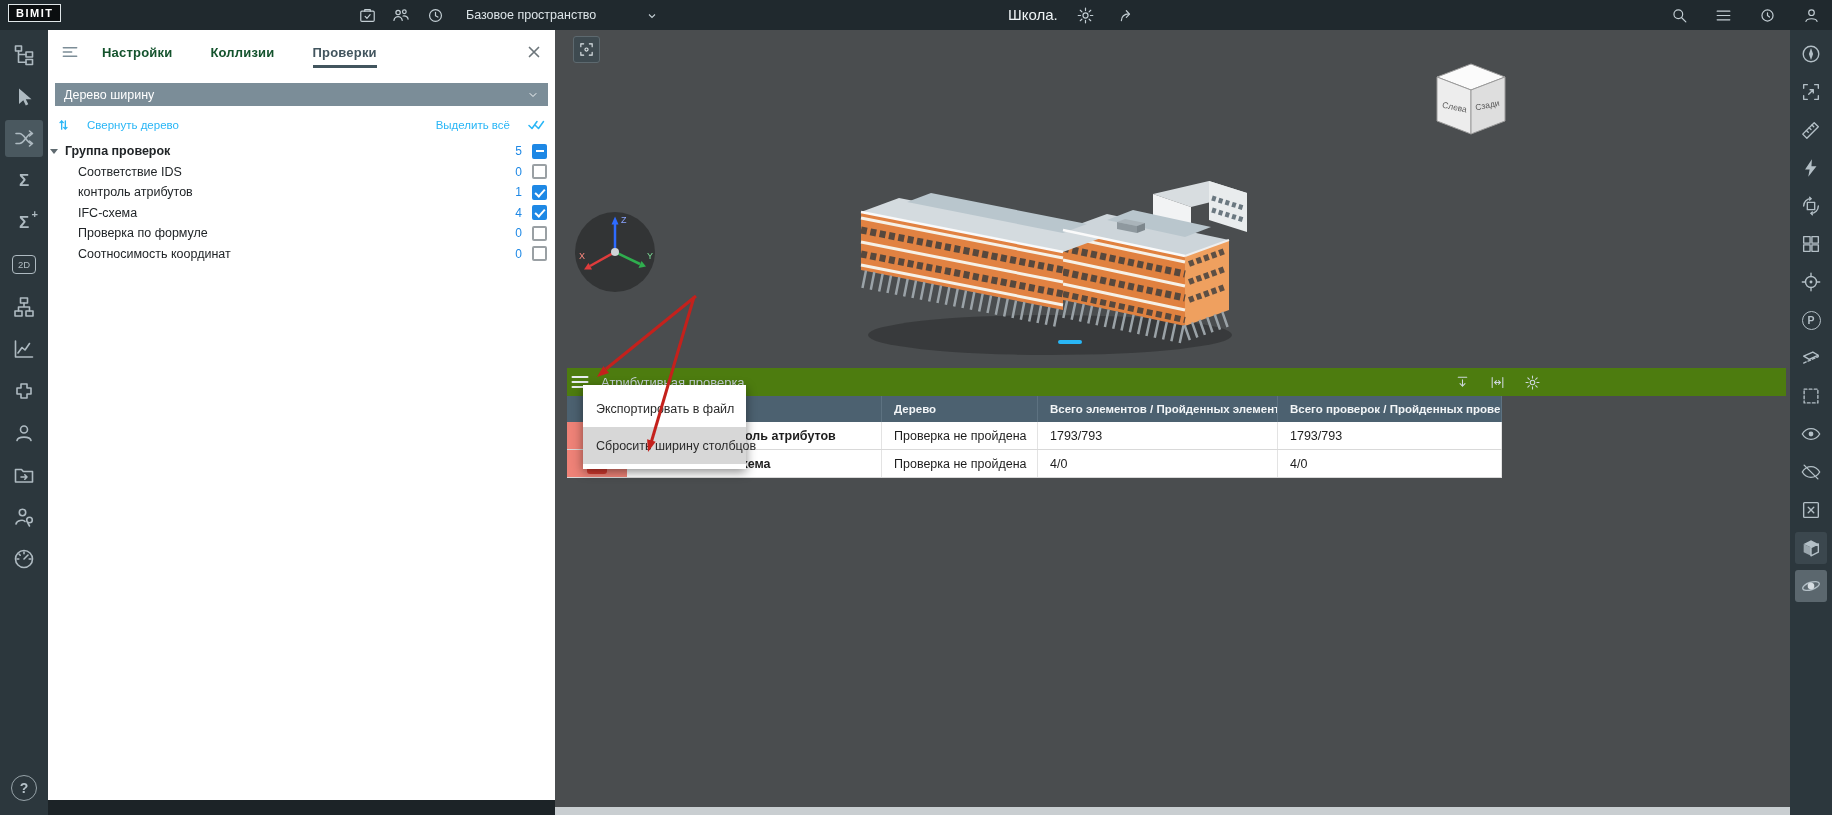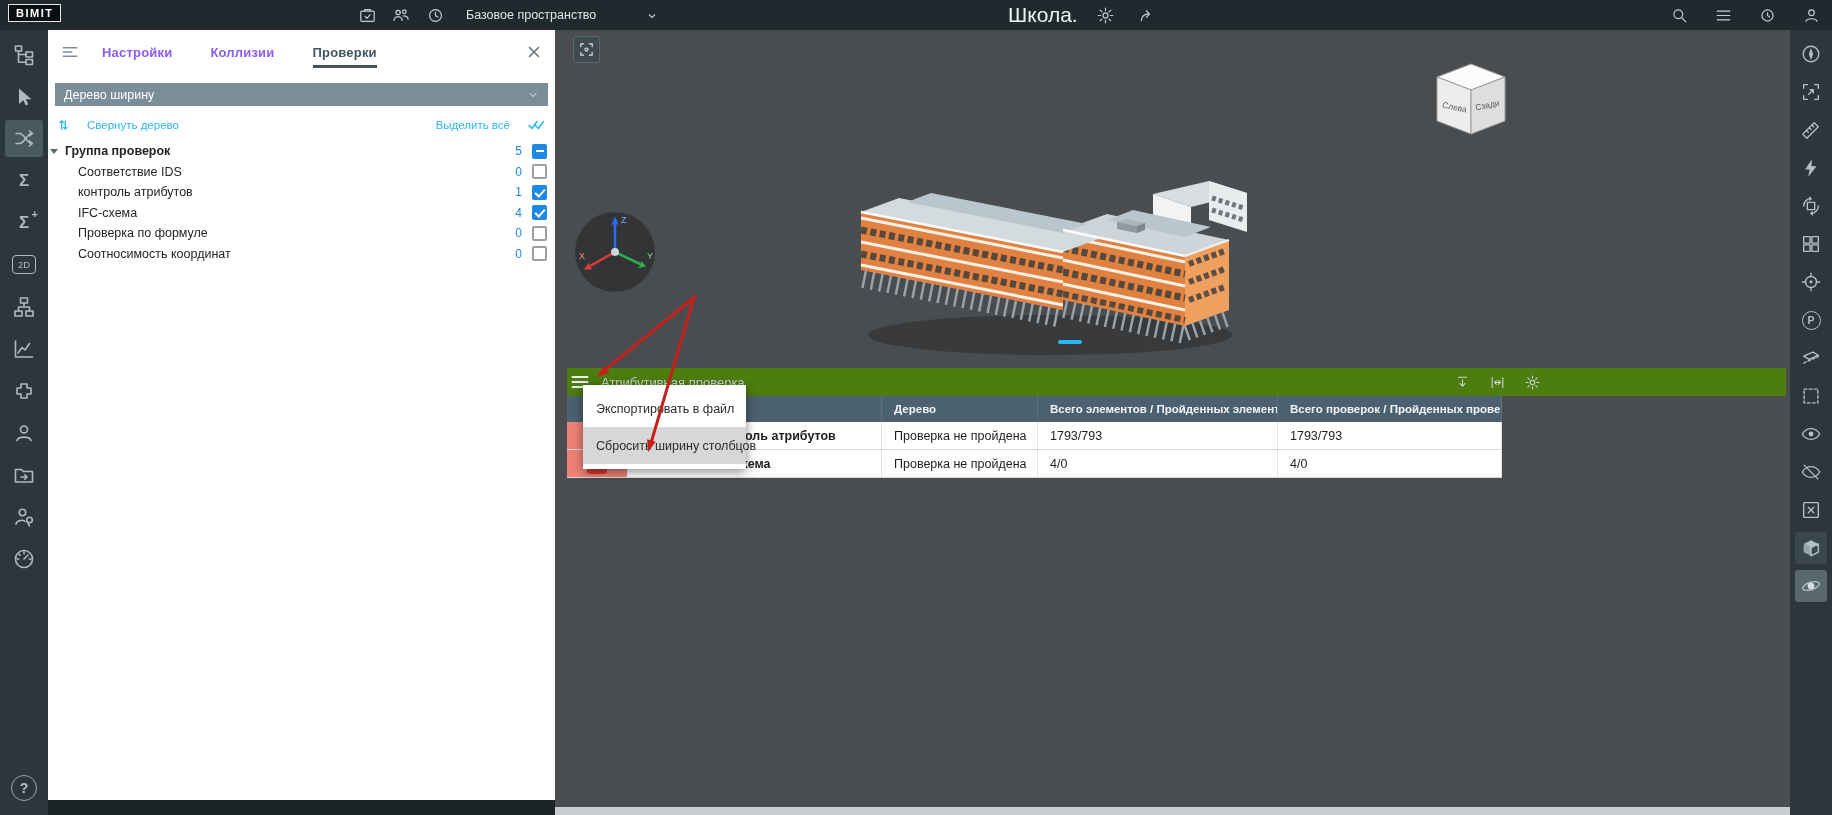--- a/index.html
+++ b/index.html
@@ -7,40 +7,40 @@
 #app{position:relative;width:1832px;height:815px}
 
 
 .topbar{position:absolute;left:0;top:0;width:1832px;height:30px;background:#20292e;z-index:20}
 .logo{position:absolute;left:8px;top:4px;border:1px solid #dfe5e8;color:#fff;font-size:11px;font-weight:bold;letter-spacing:1.5px;padding:2px 7px;background:#0b0e10;cursor:pointer}
 .tbi{width:26px;height:26px;display:flex;align-items:center;justify-content:center;cursor:pointer;flex:none}
 .tbi svg{stroke:#c3ced4;fill:none;stroke-width:1.5;stroke-linecap:round;stroke-linejoin:round}
 .tb-left{position:absolute;left:354px;top:2px;display:flex;align-items:center;gap:8px}
 .workspace{display:flex;align-items:flex-end;margin-left:10px;width:192px;justify-content:space-between;color:#dde5e9;font-size:12.5px;cursor:pointer}
 .tb-center{position:absolute;left:1008px;top:2px;display:flex;align-items:center;gap:15px}
-.project{color:#eef3f5;font-size:21px;line-height:26px}
+.project{color:#eef3f5;font-size:15px;line-height:26px}
 .tb-right{position:absolute;right:8px;top:2px;display:flex;align-items:center;gap:18px}
 
 
 .left-rail{position:absolute;left:0;top:30px;width:48px;height:785px;background:#2c373d;display:flex;flex-direction:column;align-items:center;padding-top:6px;z-index:15}
 .lrb{width:38px;height:37px;margin-bottom:5px;border-radius:3px;display:flex;align-items:center;justify-content:center;cursor:pointer;position:relative}
 .lrb svg{stroke:#aebac1;fill:none;stroke-width:1.6;stroke-linecap:round;stroke-linejoin:round}
 .lrb.active{background:#4a585f}
 .glyph{color:#aebac1;font-size:17px;font-weight:bold;line-height:1}
 .plus-glyph{color:#aebac1;font-size:11px;font-weight:bold;position:absolute;right:5px;top:5px;line-height:1}
 .boxed2d{border:1.6px solid #aebac1;border-radius:4px;color:#aebac1;font-size:9.5px;font-weight:normal;padding:4px 4.5px;line-height:1}
 .help-btn{position:absolute;bottom:14px;width:26px;height:26px;border-radius:50%;border:1.6px solid #97a3a9;color:#b6c2c9;display:flex;align-items:center;justify-content:center;font-size:14px;font-weight:bold;cursor:pointer}
 
 
 .left-panel{position:absolute;left:48px;top:30px;width:507px;height:770px;background:#fff;z-index:14}
 .panel-top{height:44px;display:flex;align-items:center;padding:0 12px}
 .pm-icon{cursor:pointer;display:flex}
 .pm-icon svg{stroke:#7c8d97;fill:none;stroke-width:1.8;stroke-linecap:round}
 .tabs{display:flex;gap:38px;margin-left:22px}
-.tab{font-size:13px;font-weight:700;color:#8b5cf6;cursor:pointer;position:relative;letter-spacing:.2px}
+.tab{font-size:13px;font-weight:700;color:#14532d;cursor:pointer;position:relative;letter-spacing:.2px}
 .tab.active{color:#42555e}
 .tab.active::after{content:"";position:absolute;left:0;right:0;bottom:-8px;height:2.5px;background:#42555e}
 .close-btn{margin-left:auto;cursor:pointer;display:flex}
 .close-btn svg{stroke:#6d767b;fill:none;stroke-width:1.9;stroke-linecap:round}
 .rules-header{margin:9px 7px 0;height:23px;background:#7b8d98;display:flex;align-items:center;justify-content:space-between;padding:0 9px;cursor:pointer}
 .rules-title{color:#fff;font-size:12.5px}
 .rules-header svg{stroke:#fff;fill:none;stroke-width:1.8;stroke-linecap:round}
 .links-row{margin:13px 10px 0;display:flex;align-items:center;font-size:11.5px}
 .link{color:#29b6f6;display:flex;align-items:center;gap:18px;cursor:pointer}
 .link svg{stroke:#29b6f6;fill:none;stroke-width:1.5;stroke-linecap:round;stroke-linejoin:round}

